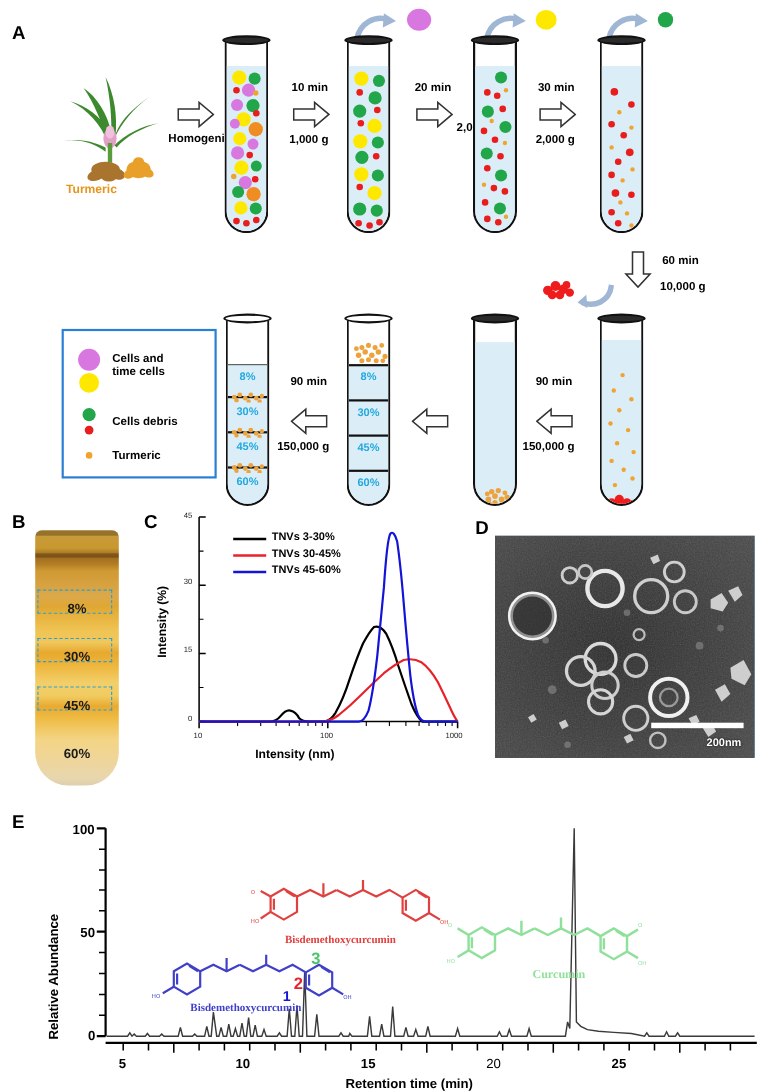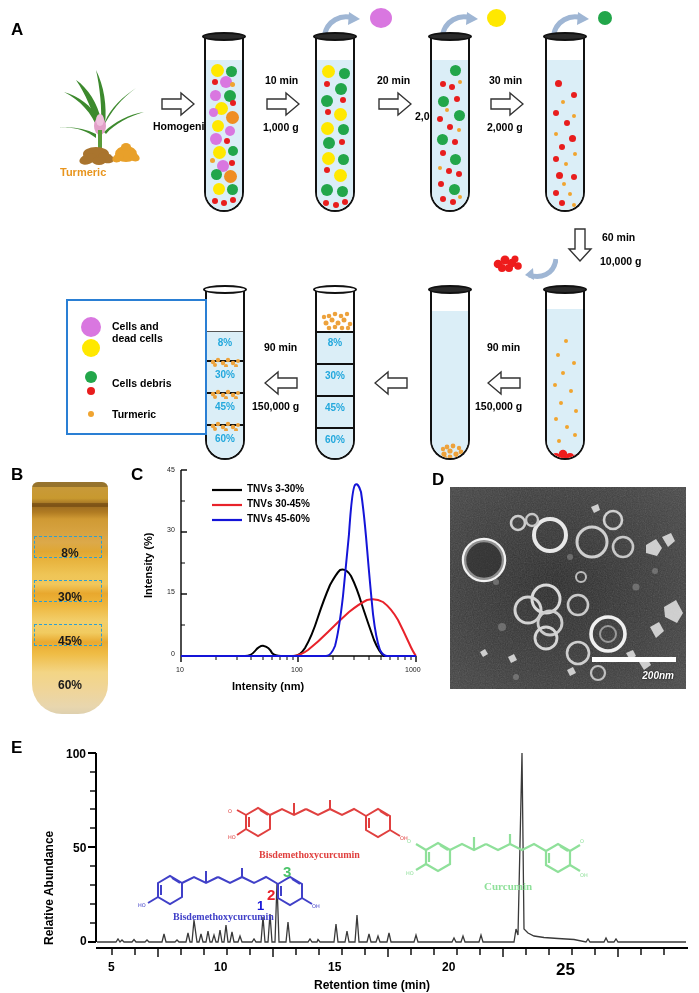--- a/index.html
+++ b/index.html
@@ -50,21 +50,21 @@
   #tube-photo .blabel{position:absolute;width:100%;text-align:center;
      font-weight:bold;font-size:12px;color:#1a1a1a;}
 
   
   #panelC{position:absolute;}
   .axis-title{font-weight:bold;font-size:11px;}
   .tick-lab{position:absolute;font-size:7px;color:#222;}
   .legend-c{position:absolute;font-weight:bold;font-size:10px;white-space:nowrap;}
 
   
-  #tem{position:absolute;background:#0c4a6e;overflow:hidden;font-style:italic;}
+  #tem{position:absolute;background:#0c4a6e;overflow:hidden;}
   #scalebar{position:absolute;background:#fff;}
   #scalebar-label{position:absolute;color:#fff;font-weight:bold;font-size:10px;
      text-shadow:0 0 2px #000;}
 
   
   #panelE{position:absolute;}
   .molname{position:absolute;font-family:"Liberation Serif",serif;font-weight:bold;
      font-size:10px;white-space:nowrap;}
   .peaknum{position:absolute;font-weight:bold;font-size:13px;}
 </style>
@@ -470,26 +470,26 @@
             <circle cx="17" cy="9" r="2"></circle>
             <circle cx="27" cy="9" r="2"></circle>
       </g>
         </svg>
     </div>
     <div class="pct" style="top:142px;">60%</div>
   </div>
   <div class="rim"></div>
 </div>
 
-<div id="legend-box" style="left:66px;top:299px;width:137px;height:132px;">
+<div id="legend-box" style="left:56px;top:299px;width:137px;height:132px;">
   <div class="dot" style="left:13px;top:16px;width:20px;height:20px;background:#d977e0;"></div>
   <div class="dot" style="left:14px;top:38px;width:18px;height:18px;background:#ffe800;"></div>
   <div class="lg-row" style="left:44px;top:19px;">
     <div>Cells and</div>
-    <div>dead cells</div>
+    <div>time cells</div>
   </div>
   <div class="dot" style="left:17px;top:70px;width:12px;height:12px;background:#22a64a;"></div>
   <div class="dot" style="left:19px;top:86px;width:8px;height:8px;background:#e81d1d;"></div>
   <div class="lg-row" style="left:44px;top:76px;">Cells debris</div>
   <div class="dot" style="left:20px;top:110px;width:6px;height:6px;background:#f0a430;"></div>
   <div class="lg-row" style="left:44px;top:107px;">Turmeric</div>
 </div>
 
 <div class="abs panel-letter" style="left:11px;top:465px;">B</div>
 
@@ -651,22 +651,22 @@
 
   <div class="abs axis-title" style="left:24px;top:200px;transform:rotate(-90deg);transform-origin:left top;white-space:nowrap;font-size:12px;">Relative Abundance</div>
 
   <div class="abs" style="left:48px;top:2px;font-size:12px;font-weight:bold;">100</div>
   <div class="abs" style="left:55px;top:96px;font-size:12px;font-weight:bold;">50</div>
   <div class="abs" style="left:62px;top:189px;font-size:12px;font-weight:bold;">0</div>
 
   <div class="abs" style="left:90px;top:215px;font-size:12px;font-weight:bold;">5</div>
   <div class="abs" style="left:196px;top:215px;font-size:12px;font-weight:bold;">10</div>
   <div class="abs" style="left:310px;top:215px;font-size:12px;font-weight:bold;">15</div>
-  <div class="abs" style="left:424px;top:215px;font-size:12px;font-weight:bold;">20</div>
-  <div class="abs" style="left:538px;top:215px;font-size:17px;font-weight:bold;">25</div>
+  <div class="abs" style="left:424px;top:215px;font-size:12px;font-weight:normal;">20</div>
+  <div class="abs" style="left:538px;top:215px;font-size:12px;font-weight:bold;">25</div>
   <div class="abs axis-title" style="left:296px;top:233px;font-size:12px;">Retention time (min)</div>
 
   <svg width="672" height="245" style="position:absolute;left:0;top:0;">
 
     <line x1="78" y1="8" x2="78" y2="197" stroke="#000" stroke-width="2"></line>
     <line x1="78" y1="203" x2="670" y2="203" stroke="#000" stroke-width="2"></line>
 
     <g stroke="#000" stroke-width="2">
         <line x1="70" y1="8" x2="78" y2="8"></line>
         <line x1="70" y1="102" x2="78" y2="102"></line>

